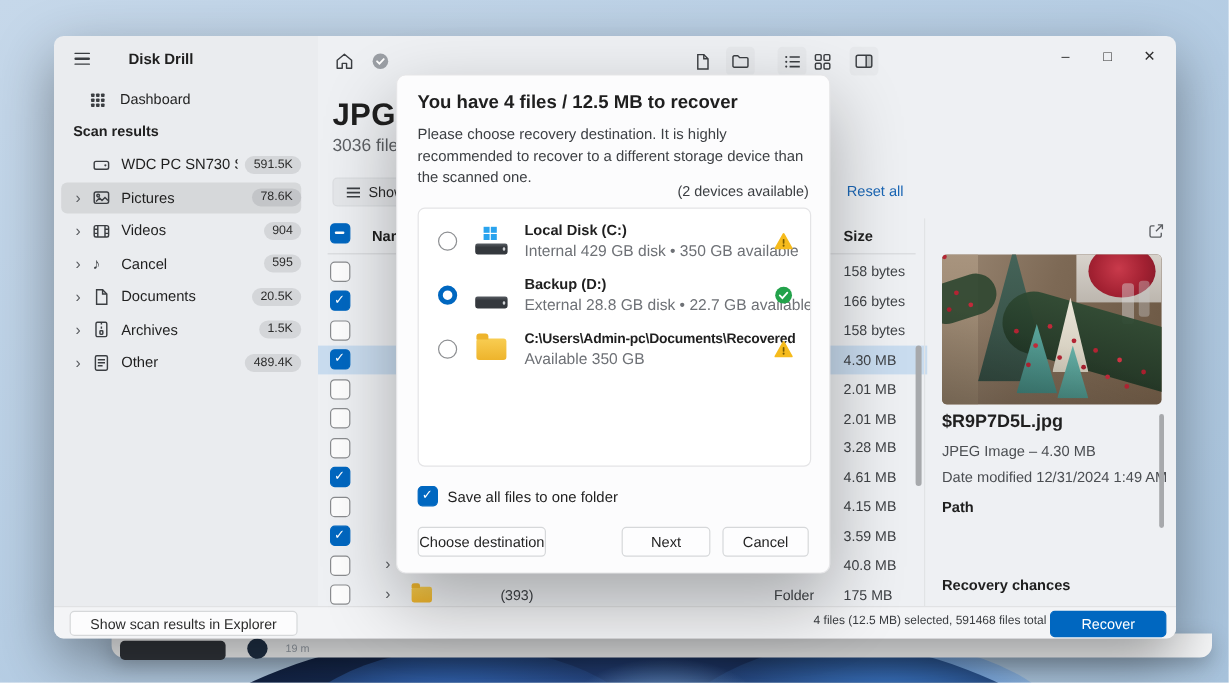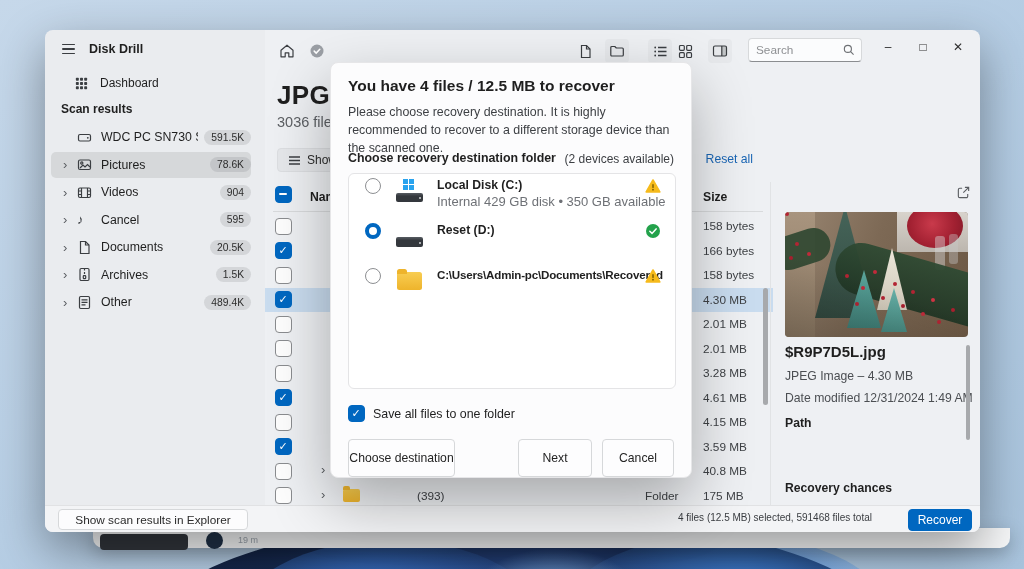--- a/index.html
+++ b/index.html
@@ -17,21 +17,21 @@
   
   .ghost{position:absolute;left:93px;top:528px;width:917px;height:20px;background:#f6f7f8;border-radius:0 0 10px 10px;box-shadow:0 6px 18px rgba(0,0,0,.25);z-index:1}
   .ghost-dark{position:absolute;left:100px;top:534px;width:88px;height:16px;background:#31353b;border-radius:4px;z-index:1}
   .ghost-avatar{position:absolute;left:206px;top:532px;width:17px;height:17px;background:#1f3046;border-radius:50%;z-index:1}
   .ghost-note{position:absolute;left:238px;top:535px;font-size:9px;color:#9aa2ab;z-index:1}
   
   .app{position:absolute;left:45px;top:30px;width:935px;height:502px;background:#eef0f3;border-radius:8px;
     box-shadow:0 18px 48px rgba(0,0,0,.38);z-index:2;font-size:12px;overflow:hidden}
   
   .sidebar{position:absolute;left:0;top:0;bottom:27px;width:220px;background:rgba(0,0,0,.015)}
-  .sb-head{position:absolute;left:14px;top:8px;height:22px;display:flex;align-items:center;gap:11px}
+  .sb-head{position:absolute;left:14px;top:8px;height:22px;display:flex;align-items:center;gap:29px}
   .sb-title{font-weight:bold;font-size:12.5px}
   .burger{display:inline-flex;flex-direction:column;gap:3px;cursor:pointer;padding:3px}
   .burger i{display:block;width:13px;height:1.6px;background:#3a3d41;border-radius:1px}
   .sb-dash{position:absolute;left:30px;top:41px;height:24px;display:flex;align-items:center;gap:12px;cursor:pointer}
   .sb-section{position:absolute;left:16px;top:72px;font-weight:bold;font-size:12px}
   .sb-items{position:absolute;left:6px;right:14px;top:94px}
   .sb-item{position:relative;height:26px;margin-bottom:1.5px;display:flex;align-items:center;border-radius:5px;cursor:pointer;padding-left:12px}
   .sb-item.sel{background:#d6d8da}
   .chev{width:14px;font-size:13px;color:#5a5d61;line-height:1;flex:0 0 14px}
   .nochev{flex:0 0 14px}
@@ -99,46 +99,46 @@
   .shade{left:0;top:0;width:100%;height:100%;background:linear-gradient(200deg,rgba(0,0,0,0) 55%,rgba(0,0,0,.18) 100%)}
   .p-name{position:absolute;left:12px;top:163px;font-size:15px;font-weight:bold}
   .p-line{position:absolute;left:12px;font-size:12.2px;color:#4b4e52}
   .p-bold{position:absolute;left:12px;font-size:12.2px;font-weight:bold;color:#1f1f1f}
   .p-path{position:absolute;left:12px;top:250px;width:178px;font-size:11px;line-height:1.4;color:#55585c;word-break:break-all}
   
   .statusbar{position:absolute;left:0;right:0;bottom:0;height:27px;background:#f3f4f6;border-top:1px solid #e1e2e4}
   .explorer-btn{position:absolute;left:13px;top:3px;width:190px;height:21px;background:#fcfcfd;border:1px solid #d6d8da;border-radius:4px;font-size:11.8px;display:flex;align-items:center;justify-content:center;cursor:pointer;color:#2b2b2b}
   .sel-text{position:absolute;right:108px;top:6px;font-size:10px;color:#3a3d41;white-space:nowrap}
   .btn-primary{background:#0067c0;color:#fff;border:1px solid #0067c0;border-radius:4px;font-size:12px;display:flex;align-items:center;justify-content:center;cursor:pointer}
-  .recover{position:absolute;right:8px;top:2.5px;width:64px;height:22px}
+  .recover{position:absolute;right:8px;top:2.5px;width:97px;height:22px}
   
   .dialog{position:absolute;left:330px;top:62px;width:362px;height:416px;background:#fcfcfd;border:1px solid #e6e6e8;border-radius:8px;z-index:5;
     box-shadow:0 24px 60px rgba(0,0,0,.30);font-size:12px}
   .d-title{position:absolute;left:17px;top:14px;font-size:15.5px;font-weight:bold}
   .d-desc{position:absolute;left:17px;top:41px;width:328px;font-size:12.4px;line-height:1.45;color:#3c3f43}
   .d-sec{position:absolute;left:17px;top:88px;font-size:12.4px;font-weight:bold}
   .d-dev{position:absolute;right:17px;top:89px;font-size:12px;color:#3c3f43}
   .d-box{position:absolute;left:17px;top:110px;width:328px;height:216px;background:#fff;border:1px solid #e4e4e6;border-radius:6px;padding-top:4px;overflow:hidden}
-  .d-opt{height:45px;display:flex;padding:0 14px 0 16px;cursor:pointer}
+  .d-opt{height:45px;display:flex;align-items:center;padding:0 14px 0 16px;cursor:pointer}
   .radio{width:16px;height:16px;border-radius:50%;border:1.5px solid #8d8f92;background:#fff;flex:0 0 16px}
   .radio.sel{border:4.5px solid #0067c0}
   .d-ic{flex:0 0 30px;margin-left:14px;margin-right:12px;position:relative;height:26px}
   .drive-body{position:absolute;left:1px;bottom:2px;width:27px;height:9px;background:linear-gradient(#575c62,#34383d 35%);border-radius:2px}
   .drive-dot{position:absolute;right:4px;bottom:5px;width:2.5px;height:2.5px;border-radius:50%;background:#cfd2d5}
   .winlogo{position:absolute;left:8px;top:1px;width:11px;height:11px;display:grid;grid-template-columns:5px 5px;grid-template-rows:5px 5px;gap:1px}
   .winlogo i{background:#29a3ee;display:block}
   .fold{position:absolute;left:2px;top:4px;width:25px;height:18px;background:linear-gradient(#f8cd52,#eeb42c);border-radius:2.5px}
   .fold::before{content:"";position:absolute;left:0;top:-3.5px;width:10px;height:5px;background:#eeb42c;border-radius:2.5px 2.5px 0 0}
   .d-txt{flex:1 1 auto;min-width:0}
   .d-nm{font-size:12.2px;font-weight:bold;white-space:nowrap}
   .d-dt{font-size:13px;color:#6e7176;margin-top:2px;white-space:nowrap}
   .d-st{flex:0 0 16px;margin-left:8px}
   .d-save{position:absolute;left:17px;top:342px;display:flex;align-items:center;gap:8px;cursor:pointer}
   .d-save-lab{font-size:12.4px}
-  .btn{border:1px solid #d6d8da;background:#fdfdfe;border-radius:4px;font-size:12.2px;display:flex;align-items:center;justify-content:center;cursor:pointer;color:#242424;position:absolute;top:376px;height:38px}
+  .btn{border:1px solid #d6d8da;background:#fdfdfe;border-radius:4px;font-size:12.2px;display:flex;align-items:center;justify-content:center;cursor:pointer;color:#242424;position:absolute;top:376px;height:25px}
   .b-choose{left:17px;width:107px}
   .b-next{left:187px;width:74px}
   .b-cancel{left:271px;width:72px}
   svg{display:block}
 </style>
 </head>
 <body>
 
 <div class="stage">
   <div class="bloom b1"></div>
@@ -302,29 +302,20 @@
             <rect x="8.7" y="8.7" width="4.8" height="4.8" rx="1"></rect>
           </svg>
         </div>
       <div class="tb-ico chip-bg" style="left:443px">
           <svg width="16" height="16" viewBox="0 0 16 16" fill="none" stroke="#3b3e42" stroke-width="1.2">
             <rect x="1.5" y="3" width="13" height="10" rx="1.5"></rect>
             <path d="M9.8 3v10"></path>
             <rect x="9.8" y="3" width="4.7" height="10" fill="#3b3e42" opacity=".22" stroke="none"></rect>
           </svg>
         </div>
-      <div class="search">
-        <input placeholder="Search" style="">
-        <span class="mag">
-            <svg width="14" height="14" viewBox="0 0 15 15" fill="none" stroke="#6e7control175" stroke-width="1.2">
-              <circle cx="6.3" cy="6.3" r="3.8" stroke="#6e7175"></circle>
-              <path d="M9.2 9.2l3.2 3.2" stroke="#6e7175"></path>
-            </svg>
-          </span>
-      </div>
       <div class="wc" style="left:608px">–</div>
       <div class="wc" style="left:643px">□</div>
       <div class="wc" style="left:678px">✕</div>
     </div>
 
     <div class="content">
       <div class="h1">JPG</div>
       <div class="h2">3036 files</div>
       <div class="chipbtn show-chip">
         <span>
@@ -436,21 +427,20 @@
     <div class="statusbar">
       <div class="explorer-btn">Show scan results in Explorer</div>
       <div class="sel-text">4 files (12.5 MB) selected, 591468 files total</div>
       <div class="btn-primary recover">Recover</div>
     </div>
   </div>
 
   <div class="dialog">
     <div class="d-title">You have 4 files / 12.5 MB to recover</div>
     <div class="d-desc">Please choose recovery destination. It is highly recommended to recover to a different storage device than the scanned one.</div>
-    <div class="d-sec">Choose recovery destination folder</div>
     <div class="d-dev">(2 devices available)</div>
 
     <div class="d-box">
       <div class="d-opt">
         <span class="radio"></span>
         <span class="d-ic">
           <span class="winlogo">
               <i></i>
               <i></i>
               <i></i>
@@ -471,36 +461,38 @@
             </svg>
           </span>
       </div>
       <div class="d-opt">
         <span class="radio sel"></span>
         <span class="d-ic">
           <span class="drive-body" style="height:10px"></span>
             <span class="drive-dot"></span>
         </span>
         <span class="d-txt">
-          <div class="d-nm">Reset (D:)</div>
+          <div class="d-nm">Backup (D:)</div>
+          <div class="d-dt">External 28.8 GB disk • 22.7 GB available</div>
         </span>
         <span class="d-st">
             <svg width="16" height="16" viewBox="0 0 16 16">
               <circle cx="8" cy="8" r="7" fill="#23a24b"></circle>
               <path d="M4.8 8.2l2.2 2.2 4.1-4.5" stroke="#fff" stroke-width="1.5" fill="none" stroke-linecap="round"></path>
             </svg>
           </span>
       </div>
       <div class="d-opt">
         <span class="radio"></span>
         <span class="d-ic">
             <span class="fold"></span>
           </span>
         <span class="d-txt">
           <div class="d-nm" style="font-size:11.6px;letter-spacing:-.2px">C:\Users\Admin-pc\Documents\Recovered</div>
+          <div class="d-dt">Available 350 GB</div>
         </span>
         <span class="d-st">
             <svg width="16" height="16" viewBox="0 0 16 16">
               <path d="M8 2L14.8 14H1.2z" fill="#f6bb1c" stroke="#f6bb1c" stroke-width="1.6" stroke-linejoin="round"></path>
               <rect x="7.3" y="6.1" width="1.4" height="4" rx=".7" fill="#7a5c00"></rect>
               <circle cx="8" cy="11.7" r=".85" fill="#7a5c00"></circle>
             </svg>
           </span>
       </div>
     </div>

